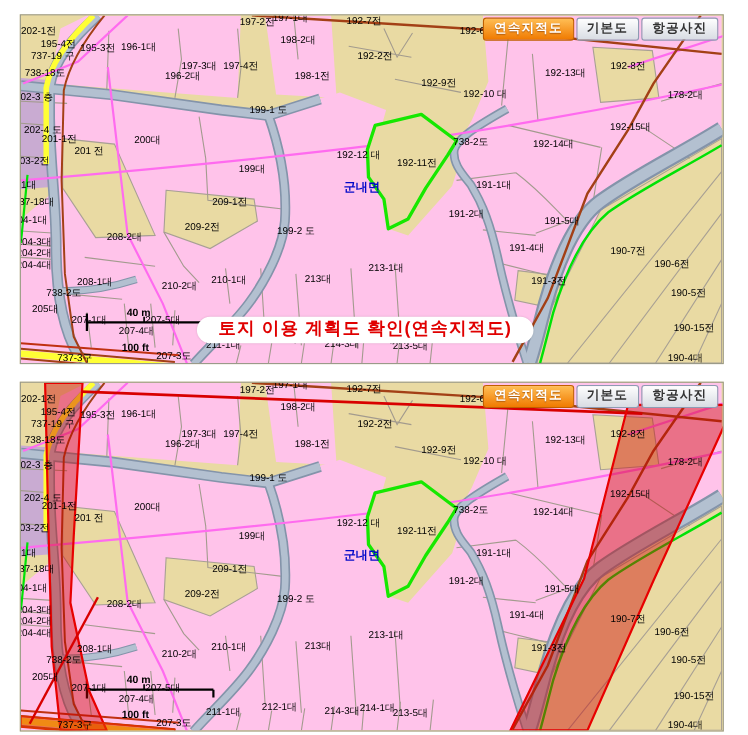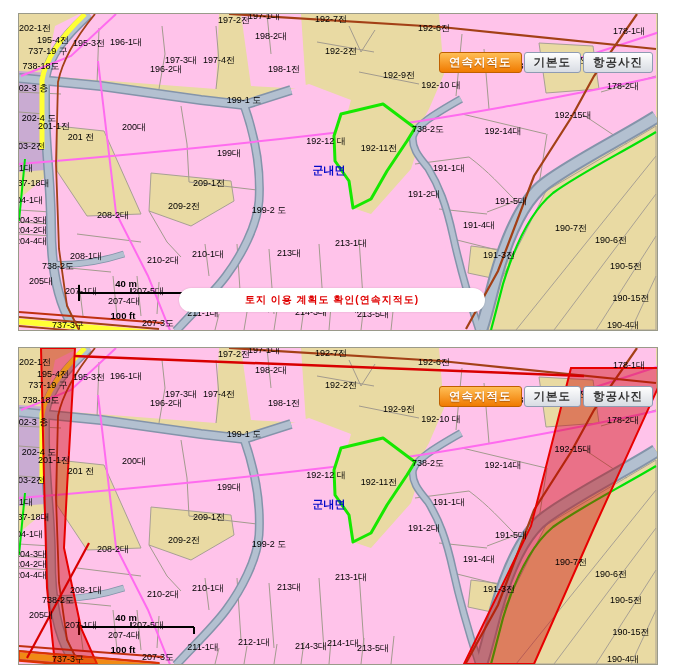--- a/index.html
+++ b/index.html
@@ -7,25 +7,25 @@
          font-family:"Liberation Sans","DejaVu Sans",sans-serif;}
   .panel{position:absolute;left:18px;width:638px;height:316px;border:1px solid #9a9a8a;
          overflow:hidden;background:#E9DAA3;}
   #panel-top{top:13px;}
   #panel-bottom{top:347px;}
   .panel svg.map{position:absolute;left:0;top:0;}
   .tabs{position:absolute;top:2px;right:4px;white-space:nowrap;}
   .tab{display:inline-block;height:17px;line-height:17px;padding:1px 9px;margin-left:2px;
        border:1px solid #8E9BB3;border-radius:3px;
        background:linear-gradient(#FEFEFE,#D8DCE3);color:#333;
-       font-weight:bold;font-size:11.5px;cursor:pointer;letter-spacing:1px;margin-top:36px;}
+       font-weight:bold;font-size:11.5px;cursor:pointer;letter-spacing:1px;}
   .tab.active{background:linear-gradient(#FFBE55,#F07A00);border-color:#C06000;color:#fff;
        text-shadow:0 1px 1px rgba(120,50,0,.6);}
   .caption{position:absolute;left:160px;top:274px;width:306px;height:24px;border-radius:12px;
-       background:#fff;color:#E00000;font-weight:bold;font-size:10px;line-height:24px;
+       background:#fff;color:#E00000;font-weight:bold;font-size:16px;line-height:24px;
        text-align:center;letter-spacing:1px;box-shadow:0 0 2px rgba(0,0,0,.15);}
   text.lbl{font-family:"Liberation Sans","DejaVu Sans",sans-serif;font-size:9px;fill:#000;
        text-anchor:middle;}
   text.lbl.town{font-size:11px;font-weight:bold;fill:#0008C8;}
   text.lbl.scale{font-weight:bold;font-size:9.5px;}
 </style>
 </head>
 <body>
 
 <svg width="0" height="0" style="position:absolute" aria-hidden="true">

